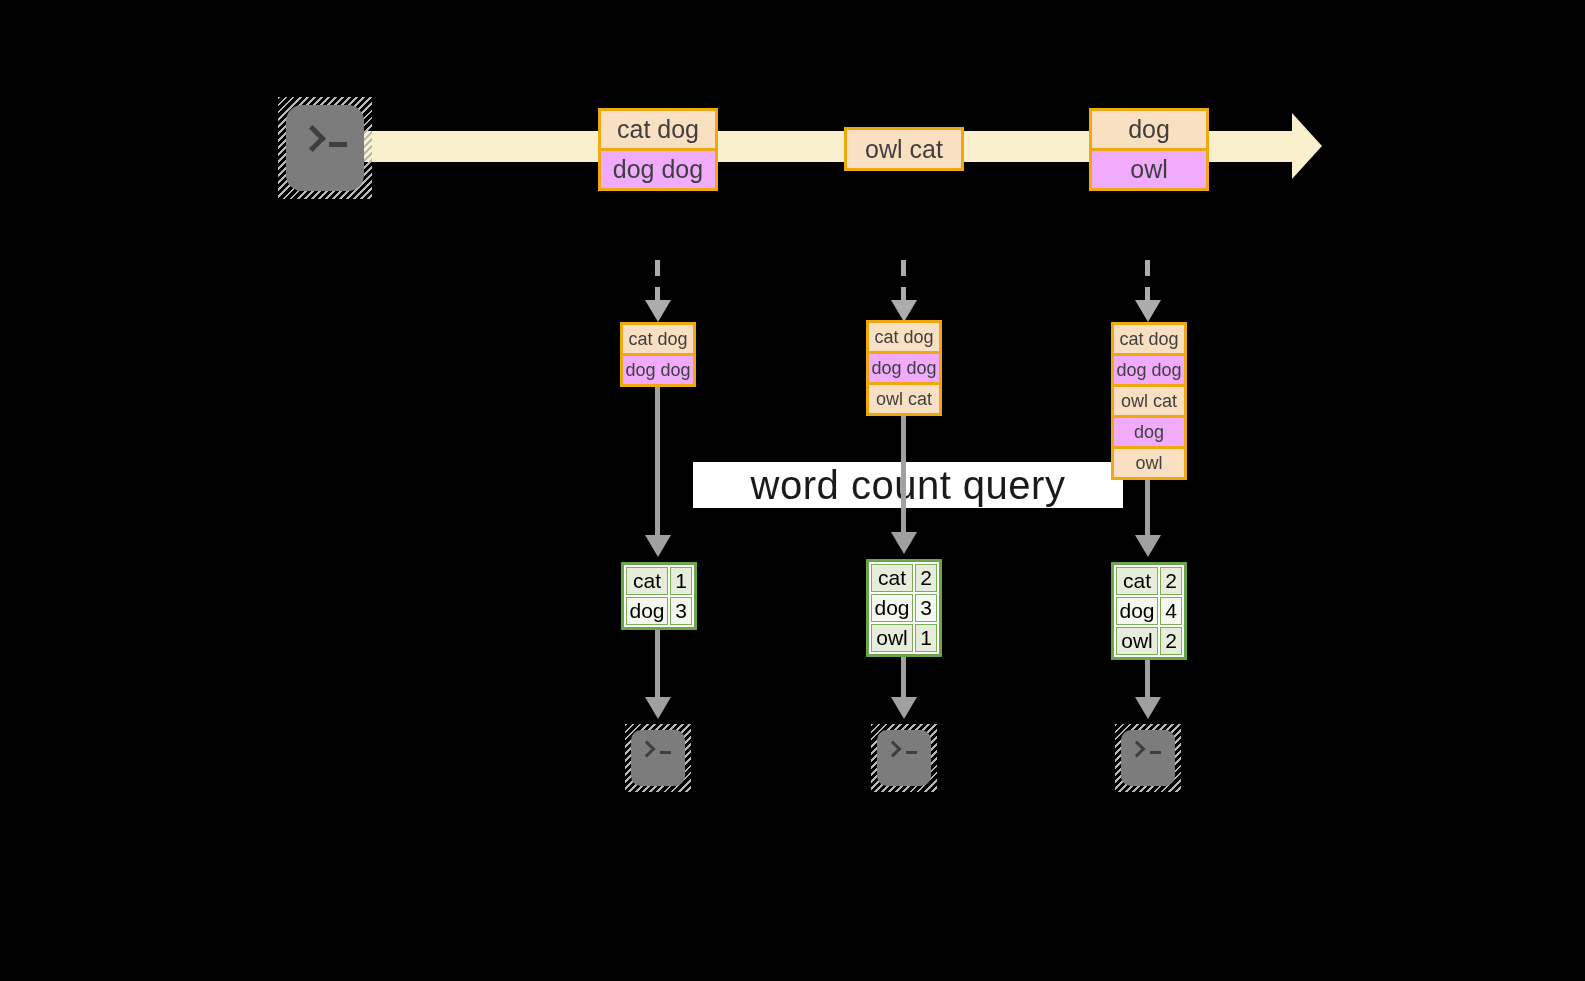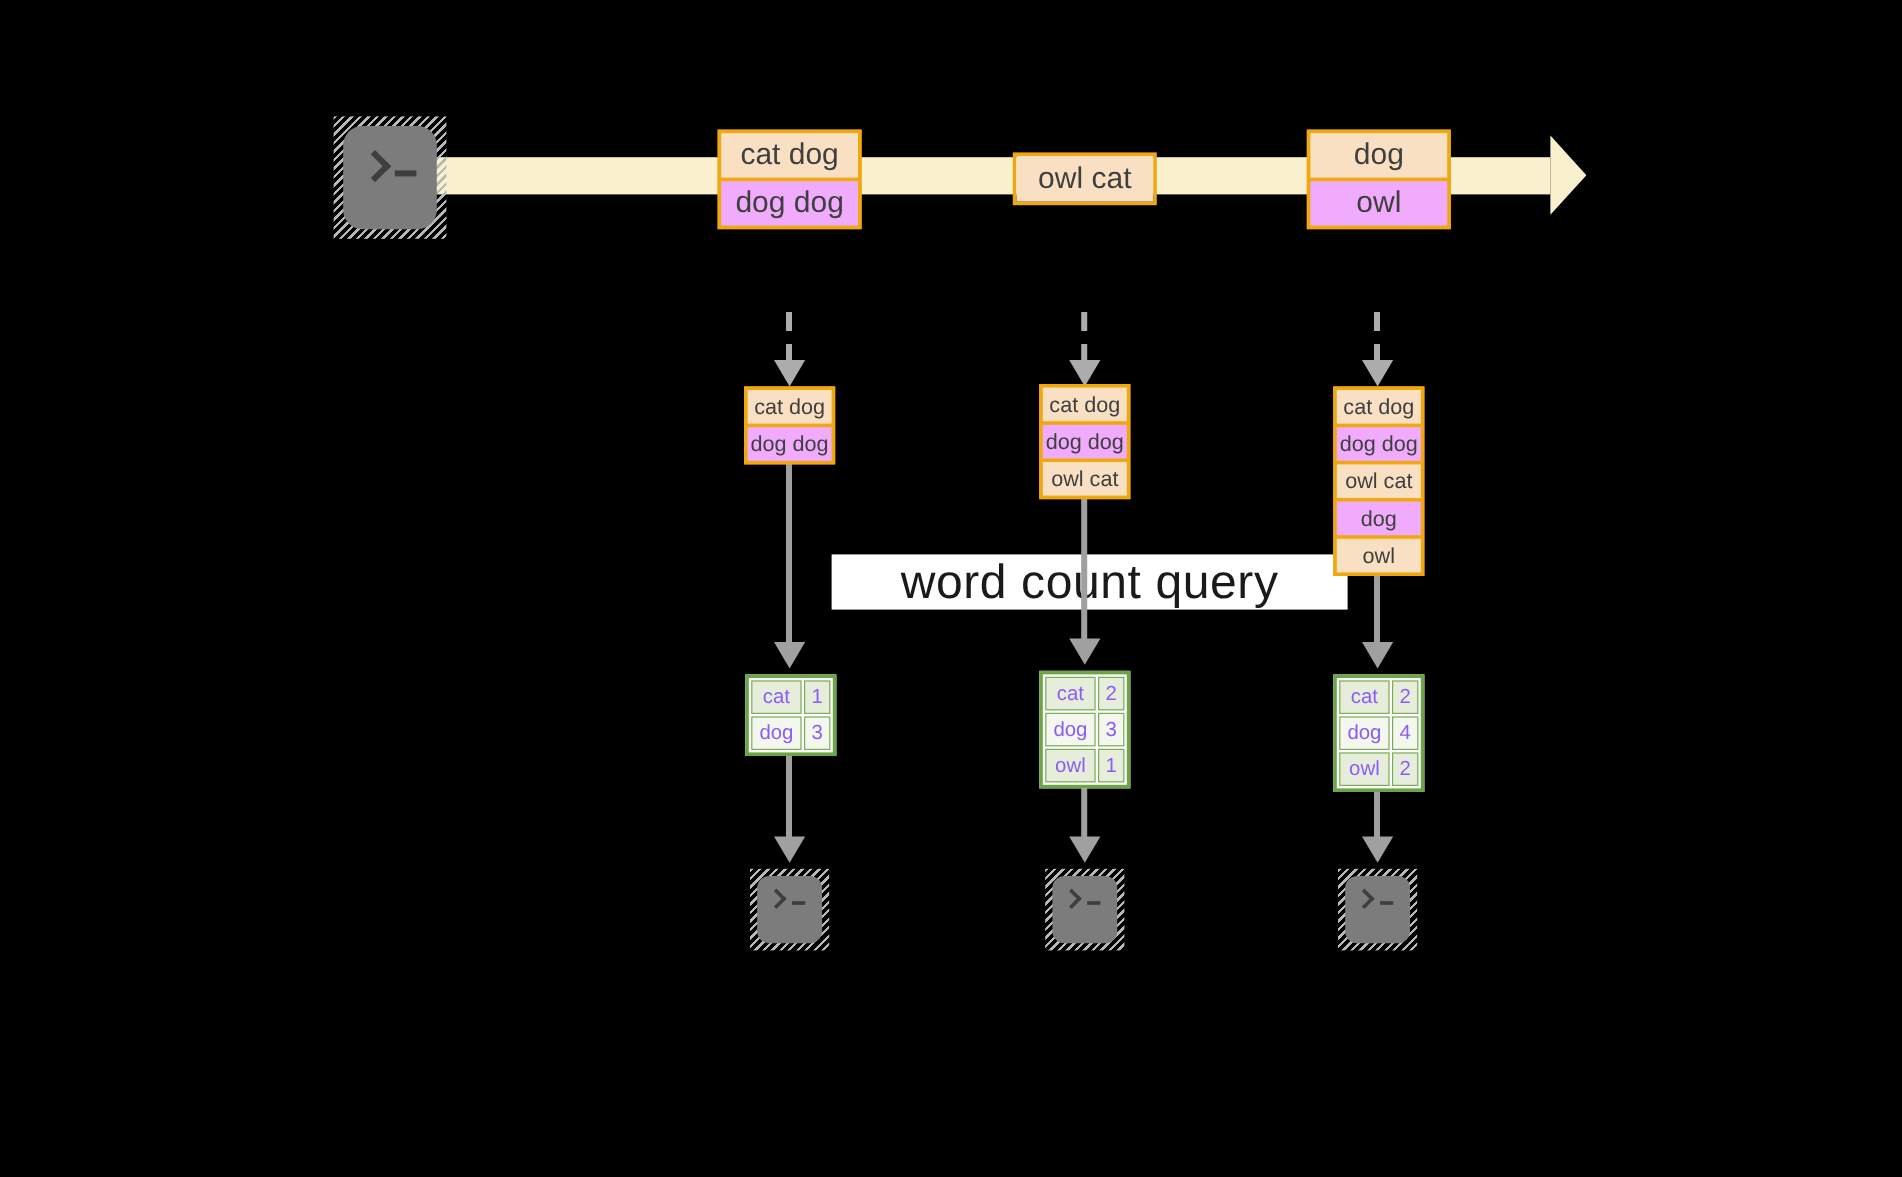--- a/index.html
+++ b/index.html
@@ -60,21 +60,21 @@
 
   
   .querybox{left:693px;top:462px;width:430px;height:46px;background:#FFFFFF;z-index:1;
     display:flex;align-items:center;justify-content:center;}
   .querybox span{font-size:40px;color:#1A1A1A;letter-spacing:0.5px;}
 
   
   .gtable{border:3px solid #6BA547;background:#FFFFFF;padding:2px;box-sizing:border-box;
     display:grid;grid-template-columns:42px 22px;gap:2px;z-index:3;width:76px;}
   .gcell{height:28px;display:flex;align-items:center;justify-content:center;
-    font-size:17px;color:#8b5cf6;border:1px solid #79AE55;box-sizing:border-box;}
+    font-size:21px;color:#000000;border:1px solid #79AE55;box-sizing:border-box;}
   .g-dark{background:#E6EEDB;}
   .g-light{background:#F3F7EE;}
   .t1{left:621px;top:562px;}
   .t2{left:866px;top:559px;}
   .t3{left:1111px;top:562px;}
 </style>
 </head>
 <body>
 
 <div id="canvas">

